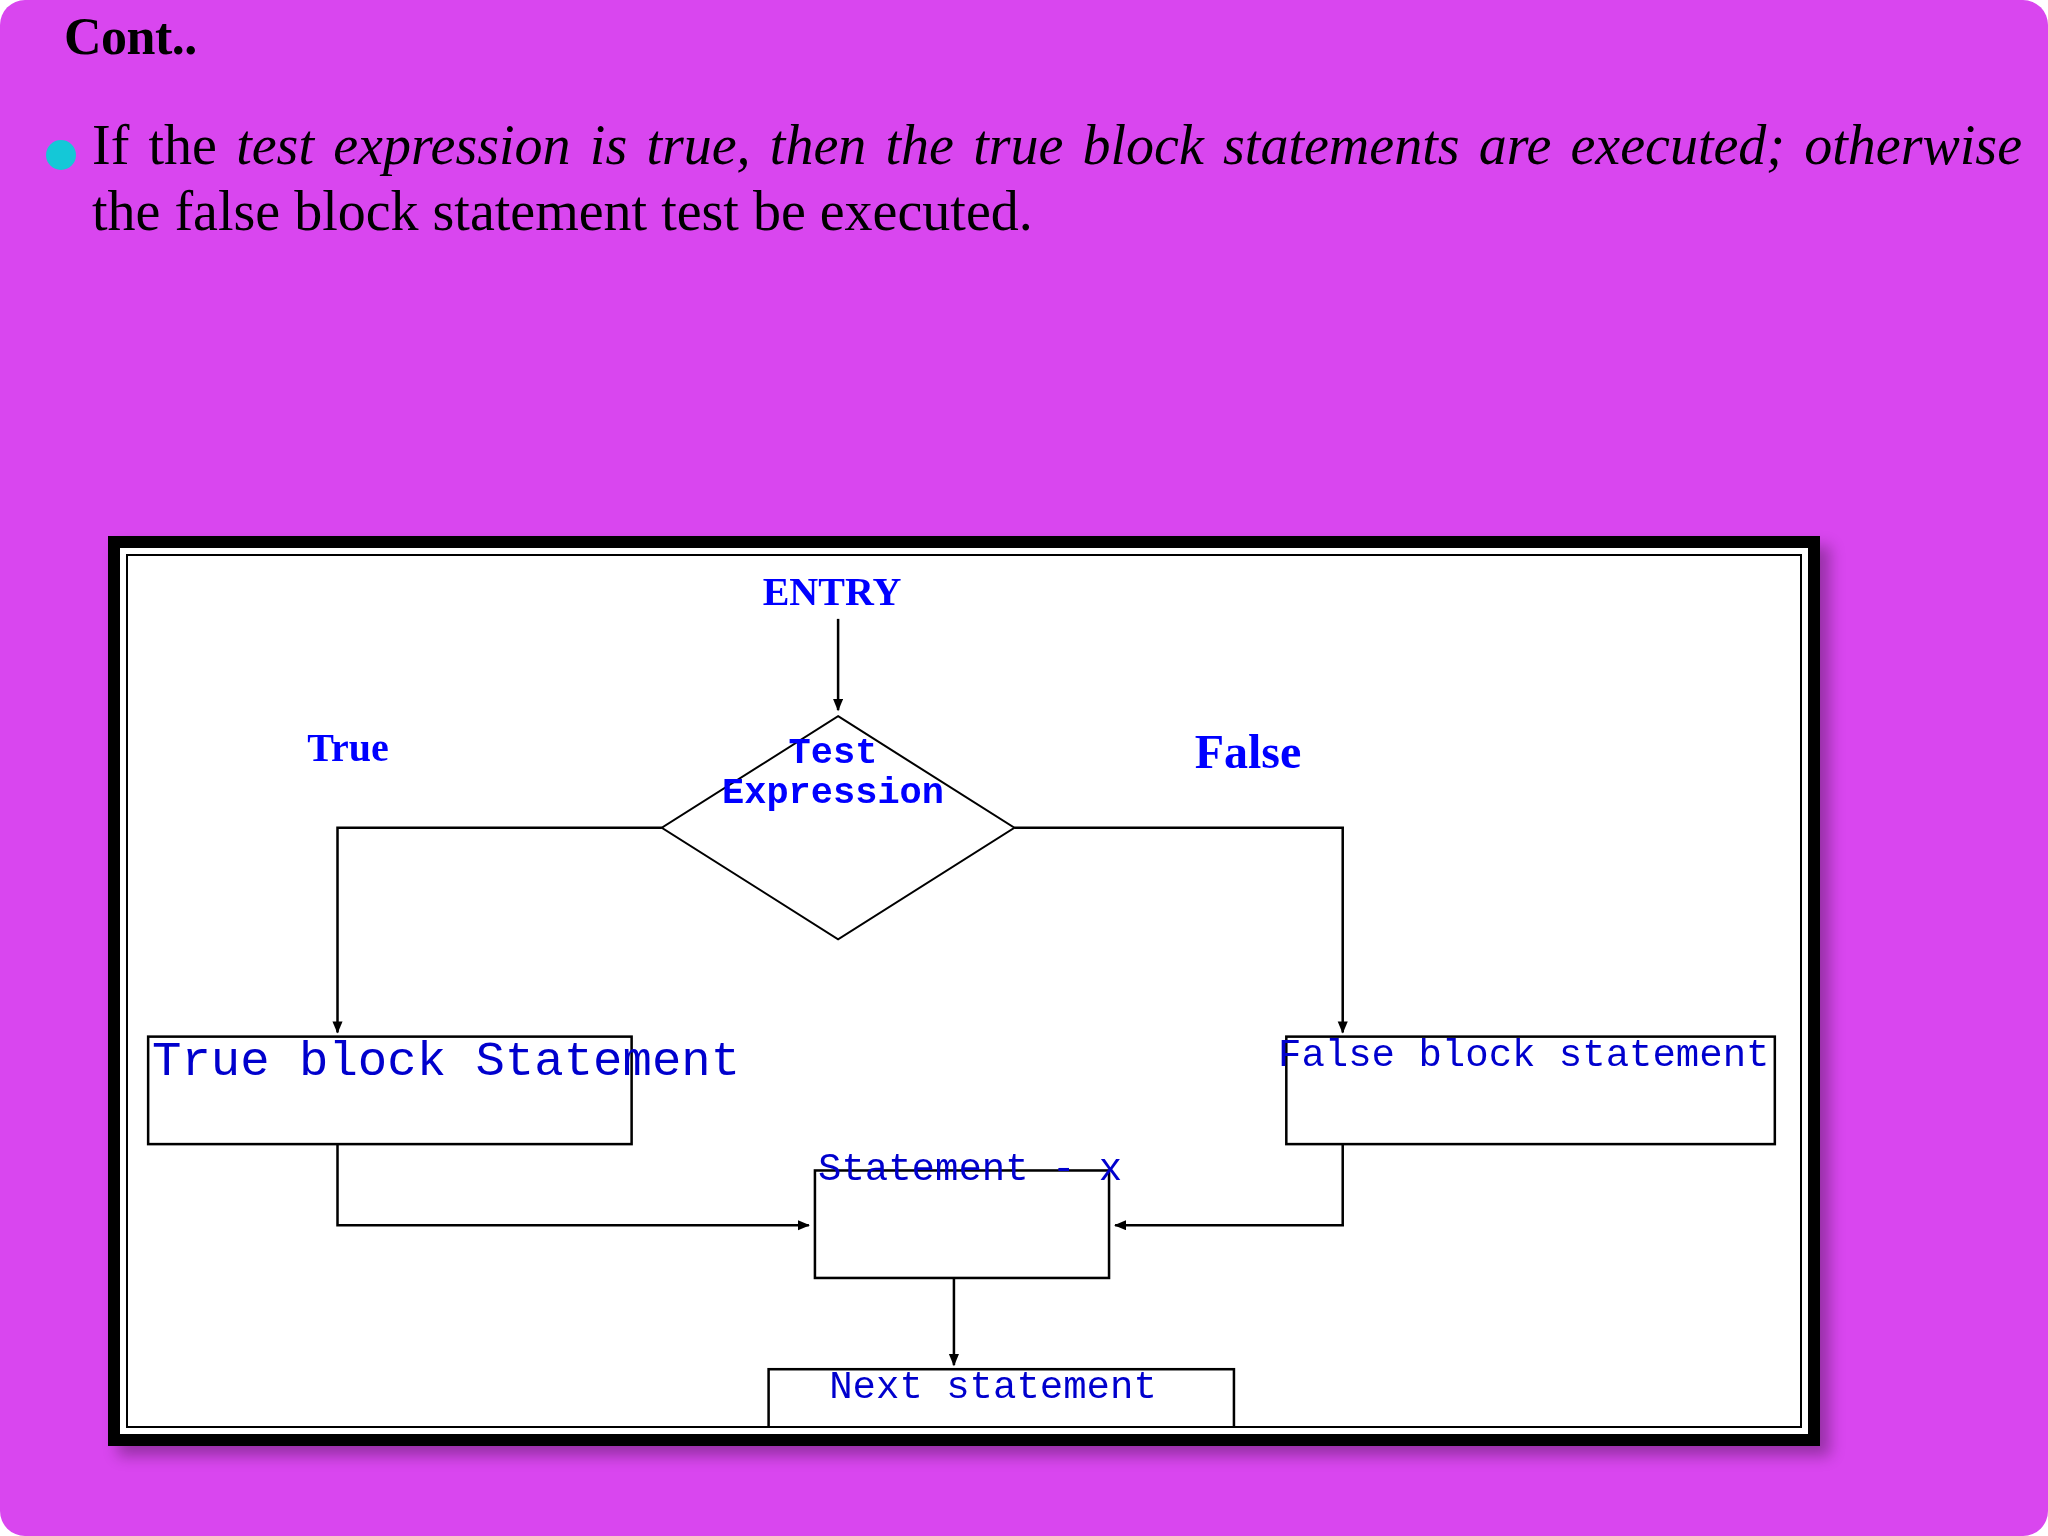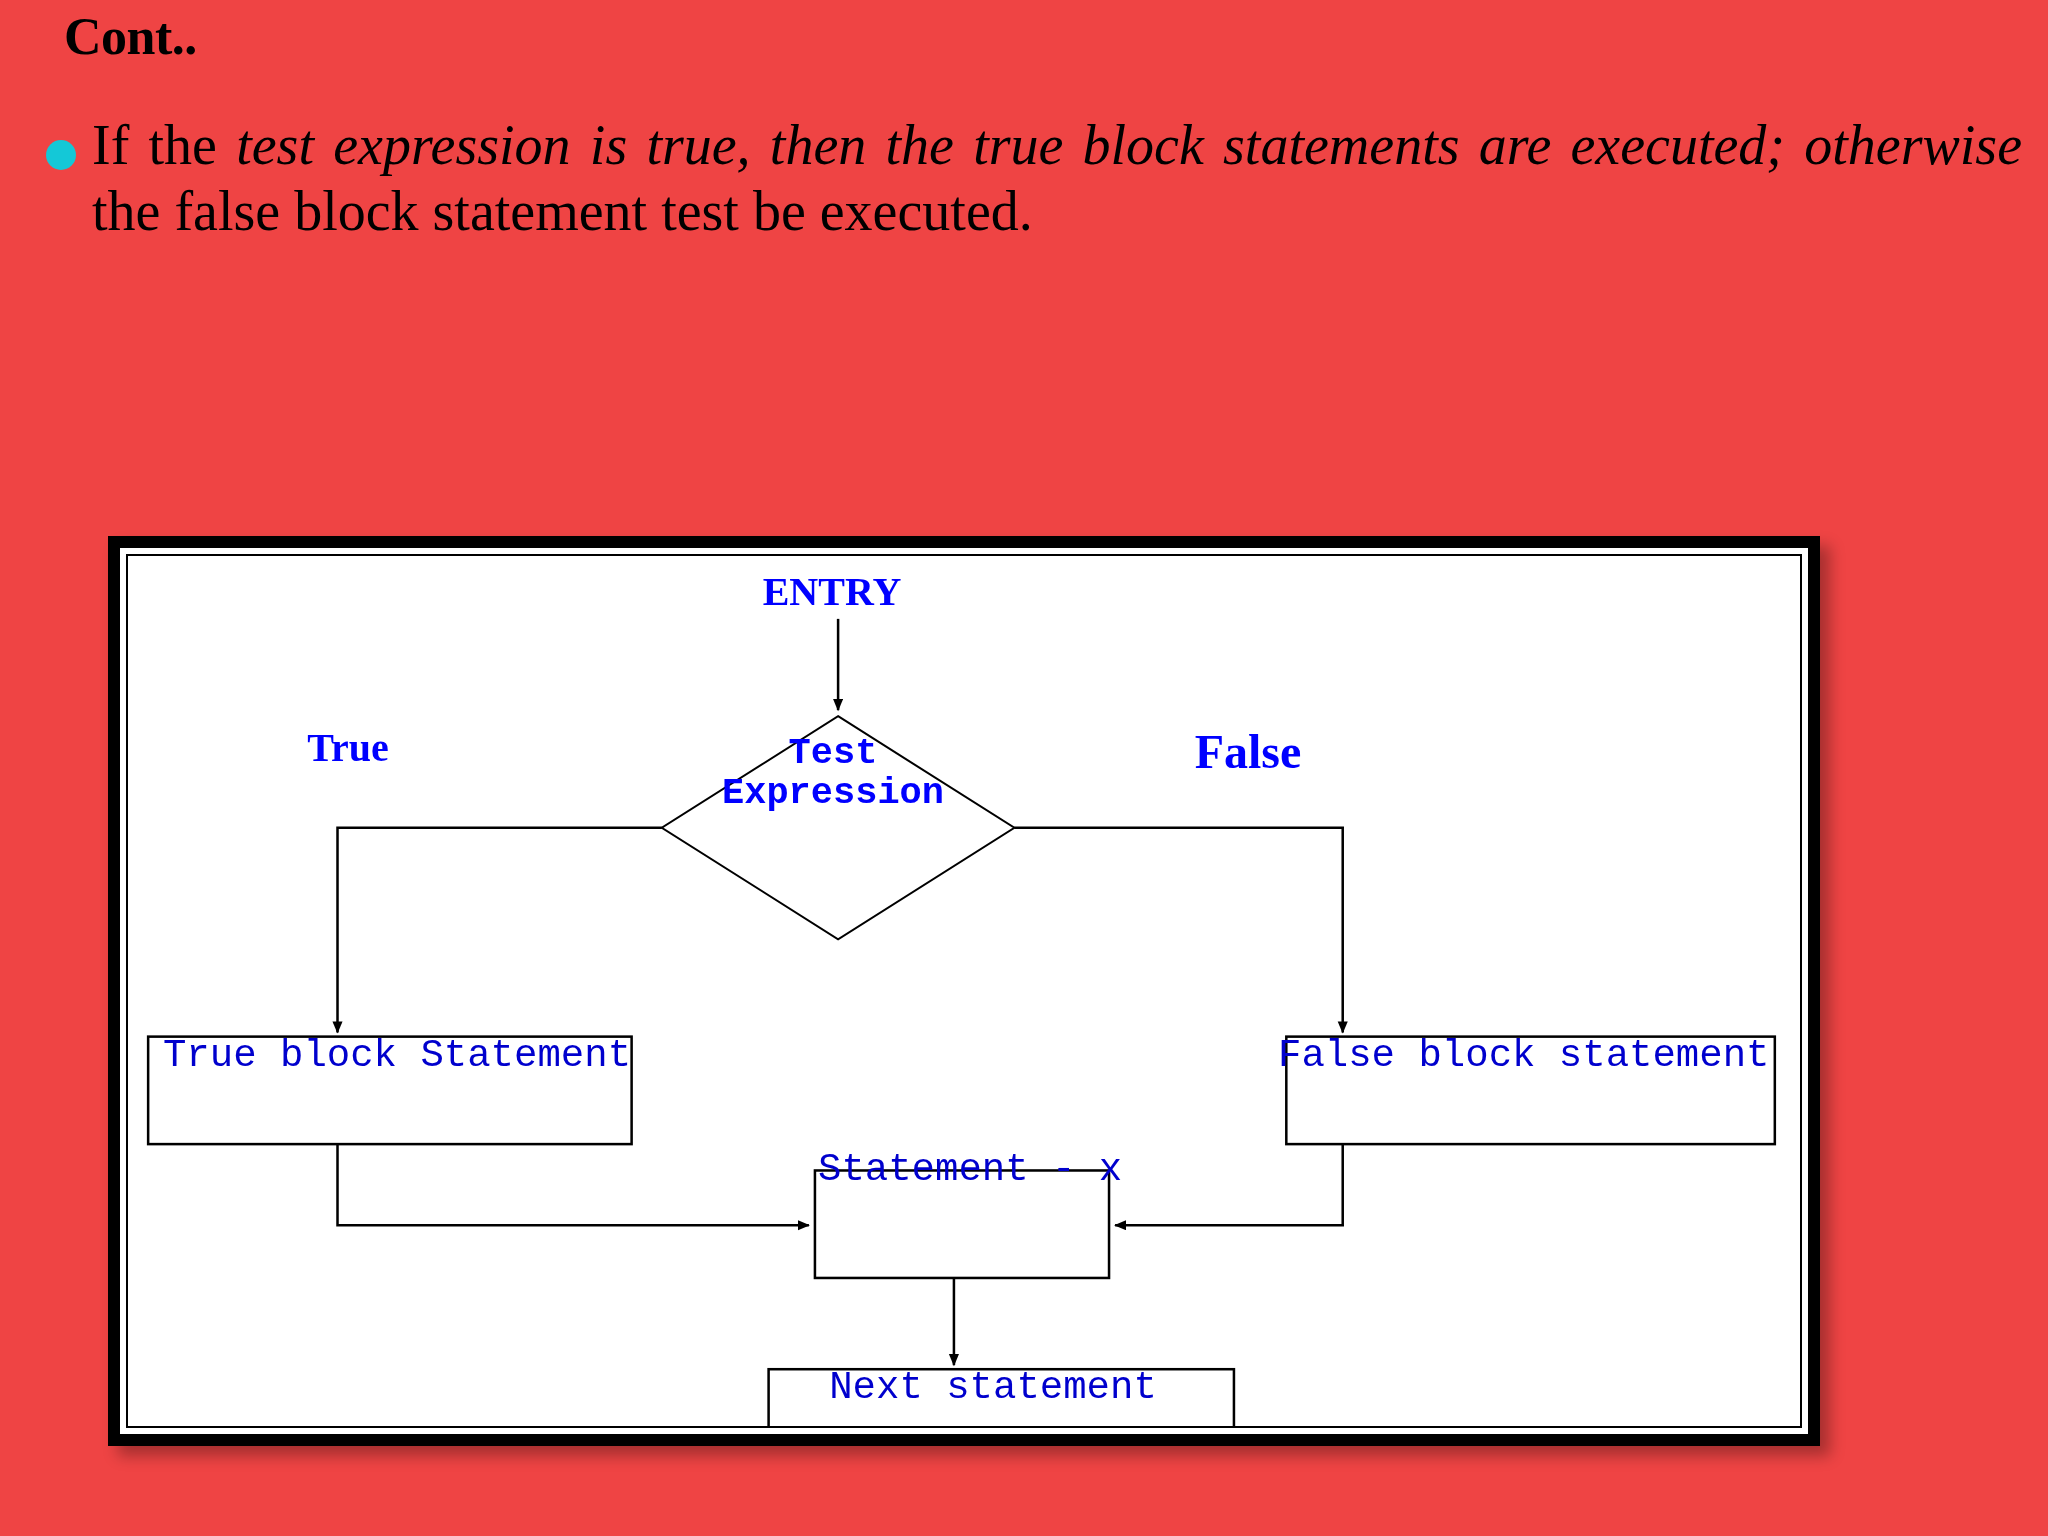--- a/index.html
+++ b/index.html
@@ -4,23 +4,24 @@
 <style>
   html, body {
     margin: 0;
     padding: 0;
     background: #ffffff;
   }
   #page {
     position: relative;
     width: 2048px;
     height: 1536px;
-    background: #ef4444;
+    background: #d946ef;
     overflow: hidden;
     font-family: "Liberation Serif", "DejaVu Serif", serif;
+    border-radius: 25px;
   }
 
   
   #slide-title {
     position: absolute;
     left: 64px;
     top: 8px;
     font-family: "Liberation Serif", "DejaVu Serif", serif;
     font-weight: bold;
     font-size: 52px;
@@ -121,21 +122,21 @@
     font-weight: bold;
     text-align: center;
     white-space: nowrap;
   }
 
   
   #label-entry   { left: 604px; top: 12px;  width: 200px; font-size: 40px; font-weight: bold; color:#0000FF; }
   #label-test    { left: 560px; top: 178px; width: 290px; font-size: 37px; font-weight: bold; line-height: 1.08; color:#0000FF; }
   #label-true    { left: 120px; top: 168px; width: 200px; font-size: 40px; }
   #label-false   { left: 1020px; top: 168px; width: 200px; font-size: 48px; }
-  #label-trueblock  { left: 24px;  top: 478px; width: 490px; font-size: 39px; }
+  #label-trueblock  { left: 24px;  top: 478px; width: 490px; font-size: 49px; }
   #label-falseblock { left: 1150px; top: 478px; width: 490px; font-size: 39px; }
   #label-stmtx   { left: 690px; top: 592px; width: 270px; font-size: 39px; }
   #label-next    { left: 640px; top: 810px; width: 450px; font-size: 39px; }
 </style>
 </head>
 <body>
 
 <div id="page">
 
   <div id="slide-title">Cont..</div>

